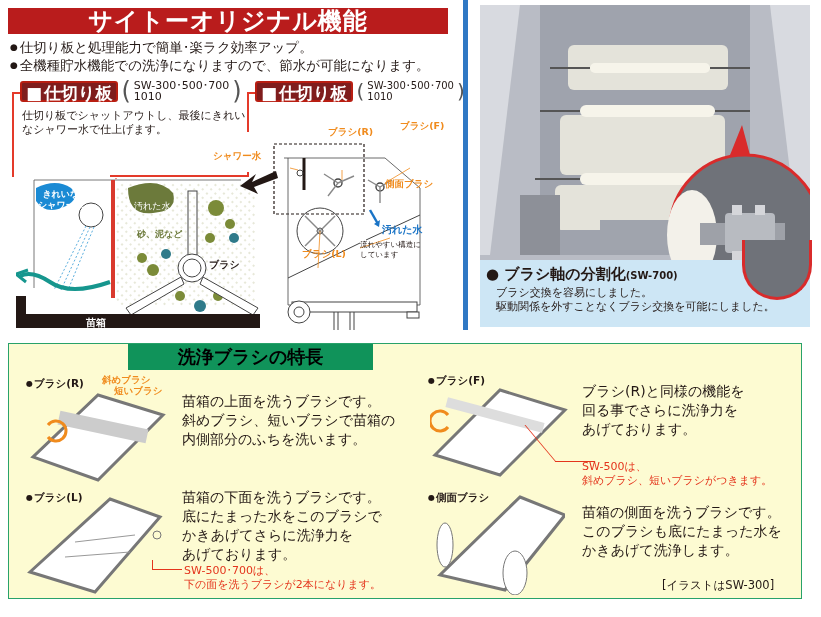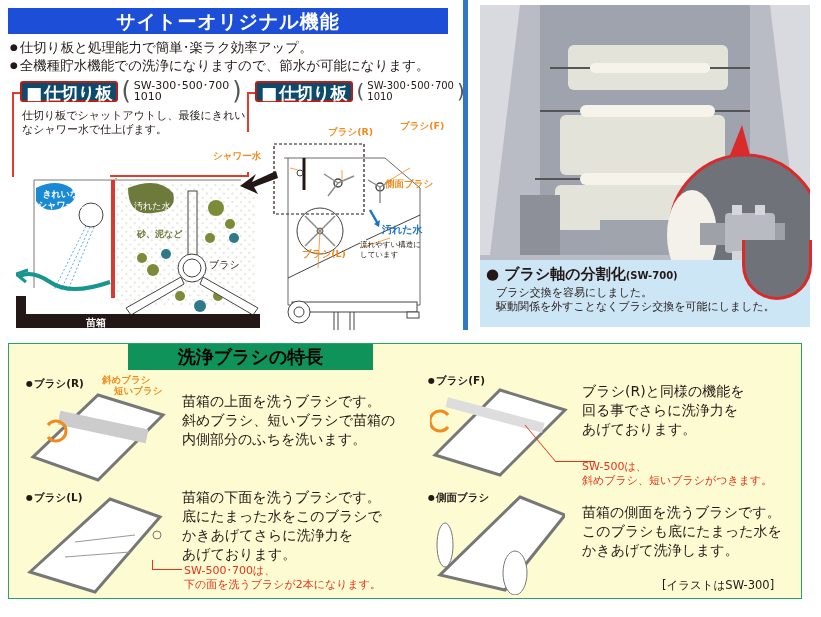--- a/index.html
+++ b/index.html
@@ -1,26 +1,26 @@
 <!DOCTYPE html>
 <html><head>
 <meta charset="utf-8">
 <style>
   * { box-sizing: border-box; margin: 0; padding: 0; }
   body { width: 821px; height: 617px; background: #ffffff; position: relative; overflow: hidden;
          font-family: "DejaVu Sans", sans-serif; color: #231815; }
   .abs { position: absolute; }
 
   
-  #top-title { left: 8px; top: 8px; width: 440px; height: 26px; background: #1d4ed8;
-               color: #fff; font-weight: bold; font-size: 19px; text-align: center; line-height: 26px; letter-spacing: 1px; }
+  #top-title { left: 8px; top: 8px; width: 440px; height: 26px; background: #b91c1c;
+               color: #fff; font-weight: bold; font-size: 24px; text-align: center; line-height: 26px; letter-spacing: 1px; }
   .bullet-line { left: 10px; font-size: 13.5px; line-height: 17px; white-space: nowrap; }
   .bullet-line::before { content: "●"; font-size: 9px; margin-right: 2px; vertical-align: 2px; }
 
-  .part-heading { font-weight: bold; font-size: 17px; color: #fff; background: #0c4a6e; padding: 0 4px;
+  .part-heading { font-weight: bold; font-size: 17px; color: #fff; background: #7f1d1d; padding: 0 4px;
                   border-radius: 3px; line-height: 21px; height: 21px; border: 2px solid #b81e12; }
   .part-heading::before { content: "■"; margin-right: 2px; }
   .model-note { font-size: 11px; line-height: 11px; text-align: left; color: #231815; }
   .paren { font-size: 24px; color: #555; line-height: 24px; }
 
   .desc { left: 22px; top: 109px; font-size: 11px; line-height: 14px; white-space: nowrap; }
 
   
   #diag-left { left: 16px; top: 178px; width: 244px; height: 150px; }
   
@@ -125,21 +125,21 @@
     <path d="M94 104 q -40 14 -60 0 q -18 -12 -30 -6" fill="none" stroke="#16968e" stroke-width="4"></path>
     <path d="M12 92 L 0 96 L 10 104" fill="none" stroke="#16968e" stroke-width="3"></path>
     <path d="M0 118 H 10 V 136 H 244 V 150 H 0z" fill="#231815"></path>
   </svg>
   <div class="abs" style="left:22px;top:11px;font-size:9px;font-weight:bold;color:#fff;line-height:11px;text-align:center">
     <div>きれいな</div>
     <div>シャワー水</div>
   </div>
   <div class="abs" style="left:118px;top:22px;font-size:9px;color:#fff">汚れた水</div>
   <div class="abs" style="left:121px;top:50px;font-size:9px;font-weight:bold;color:#6c7a3b">砂、泥など</div>
-  <div class="abs" style="left:193px;top:80px;font-size:10px;font-weight:normal">ブラシ</div>
+  <div class="abs" style="left:193px;top:80px;font-size:10px;font-weight:bold">ブラシ</div>
   <div class="abs" style="left:70px;top:138px;font-size:10px;font-weight:bold;color:#fff">苗箱</div>
 </div>
 
 <svg class="abs" style="left:238px;top:166px" width="40" height="30">
   <path d="M38 5 L 14 16 L 18 8 L 2 20 L 20 28 L 16 21 L 40 12z" fill="#231815"></path>
 </svg>
 
 <div id="diag-right" class="abs">
   <svg width="190" height="222" viewBox="0 0 190 222">
     <rect x="4" y="36" width="90" height="70" fill="none" stroke="#231815" stroke-width="1.2" stroke-dasharray="3 2"></rect>

